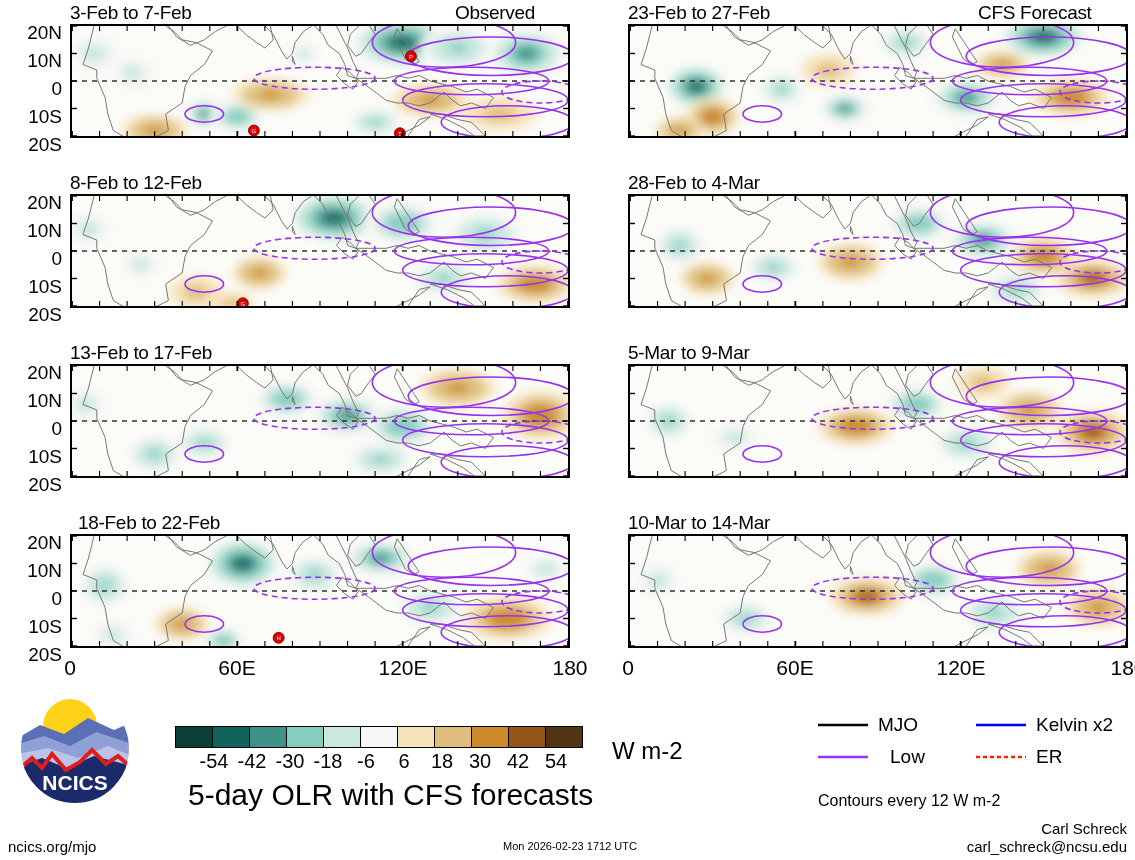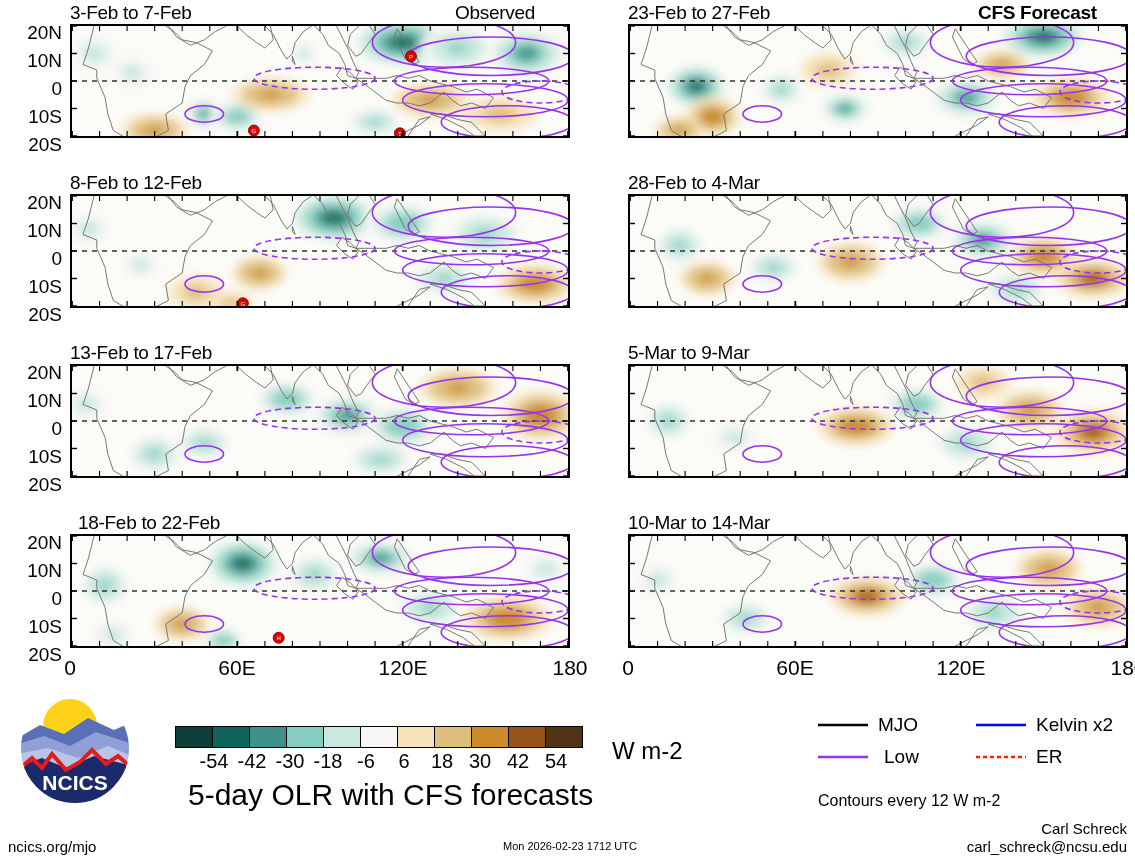--- a/index.html
+++ b/index.html
@@ -53,21 +53,21 @@
     <div class="ylab" style="left:0;top:644px;width:62px;">20S</div>
   </div>
 
   <div class="ptitle" style="left:70px;top:2px;">3-Feb to 7-Feb</div>
   <div class="pcorner" style="left:455px;top:2px;">Observed</div>
   <div class="ptitle" style="left:70px;top:172px;">8-Feb to 12-Feb</div>
   <div class="ptitle" style="left:70px;top:342px;">13-Feb to 17-Feb</div>
   <div class="ptitle" style="left:70px;top:512px;margin-left:8px;">18-Feb to 22-Feb</div>
 
   <div class="ptitle" style="left:628px;top:2px;">23-Feb to 27-Feb</div>
-  <div class="pcorner" style="left:978px;top:2px;font-weight:bold;">CFS Forecast</div>
+  <div class="pcorner" style="left:978px;top:2px;">CFS Forecast</div>
   <div class="ptitle" style="left:628px;top:172px;">28-Feb to 4-Mar</div>
   <div class="ptitle" style="left:628px;top:342px;">5-Mar to 9-Mar</div>
   <div class="ptitle" style="left:628px;top:512px;">10-Mar to 14-Mar</div>
 
   <div class="mapbox" id="map-obs-1" style="left:70px;top:24px;width:500px;height:114px;">
       <svg width="496" height="110" viewBox="0 0 496 110">
         <defs>
           <filter id="blur-obs-1" x="-40%" y="-60%" width="180%" height="220%">
             <feGaussianBlur stdDeviation="5"></feGaussianBlur>
           </filter>
@@ -1167,21 +1167,21 @@
         <span class="legtxt">MJO</span>
       </div>
       <div style="display:flex;align-items:center;gap:8px;">
         <svg width="54" height="12">
           <line id="lg1" x1="2" y1="6" x2="52" y2="6" stroke-width="2.5" stroke="#0000ff"></line>
         </svg>
         <span class="legtxt">Kelvin x2</span>
       </div>
     </div>
     <div style="display:flex;gap:18px;margin-top:10px;">
-      <div style="display:flex;align-items:center;gap:14px;width:140px;">
+      <div style="display:flex;align-items:center;gap:20px;width:140px;">
         <svg width="54" height="12">
           <line id="lg2" x1="2" y1="6" x2="52" y2="6" stroke-width="2.5" stroke="#9932ee"></line>
         </svg>
         <span class="legtxt">Low</span>
       </div>
       <div style="display:flex;align-items:center;gap:8px;">
         <svg width="54" height="12">
           <line id="lg3" x1="2" y1="6" x2="52" y2="6" stroke-width="2.5" stroke-dasharray="4 3" stroke="#ff2200"></line>
         </svg>
         <span class="legtxt">ER</span>

